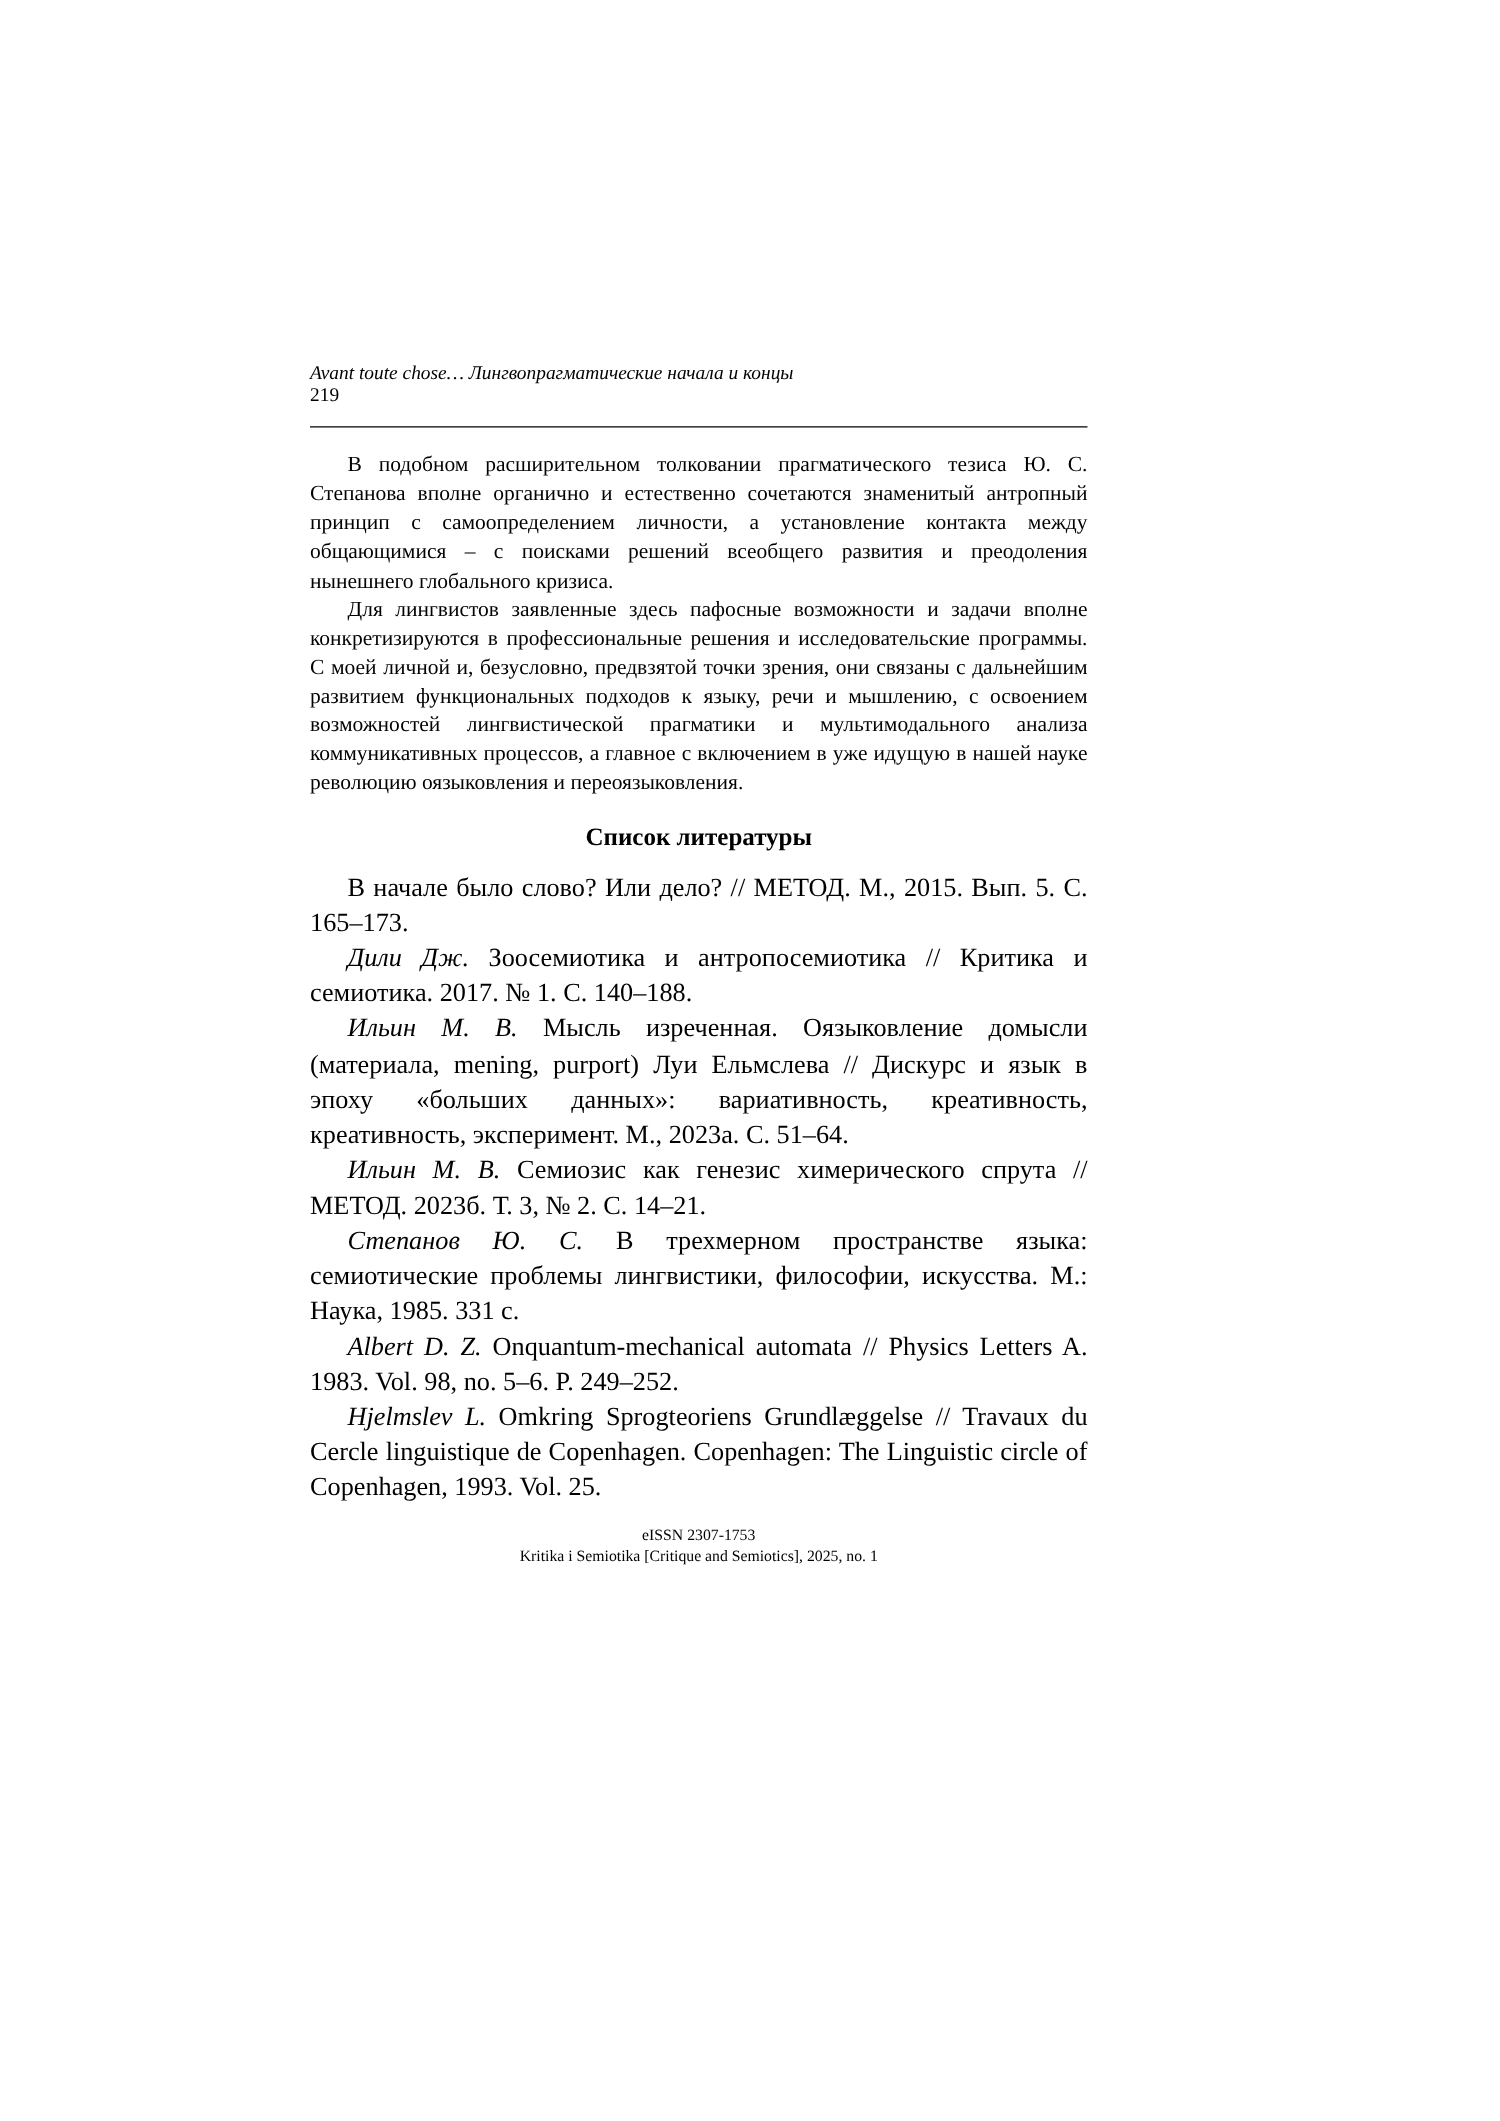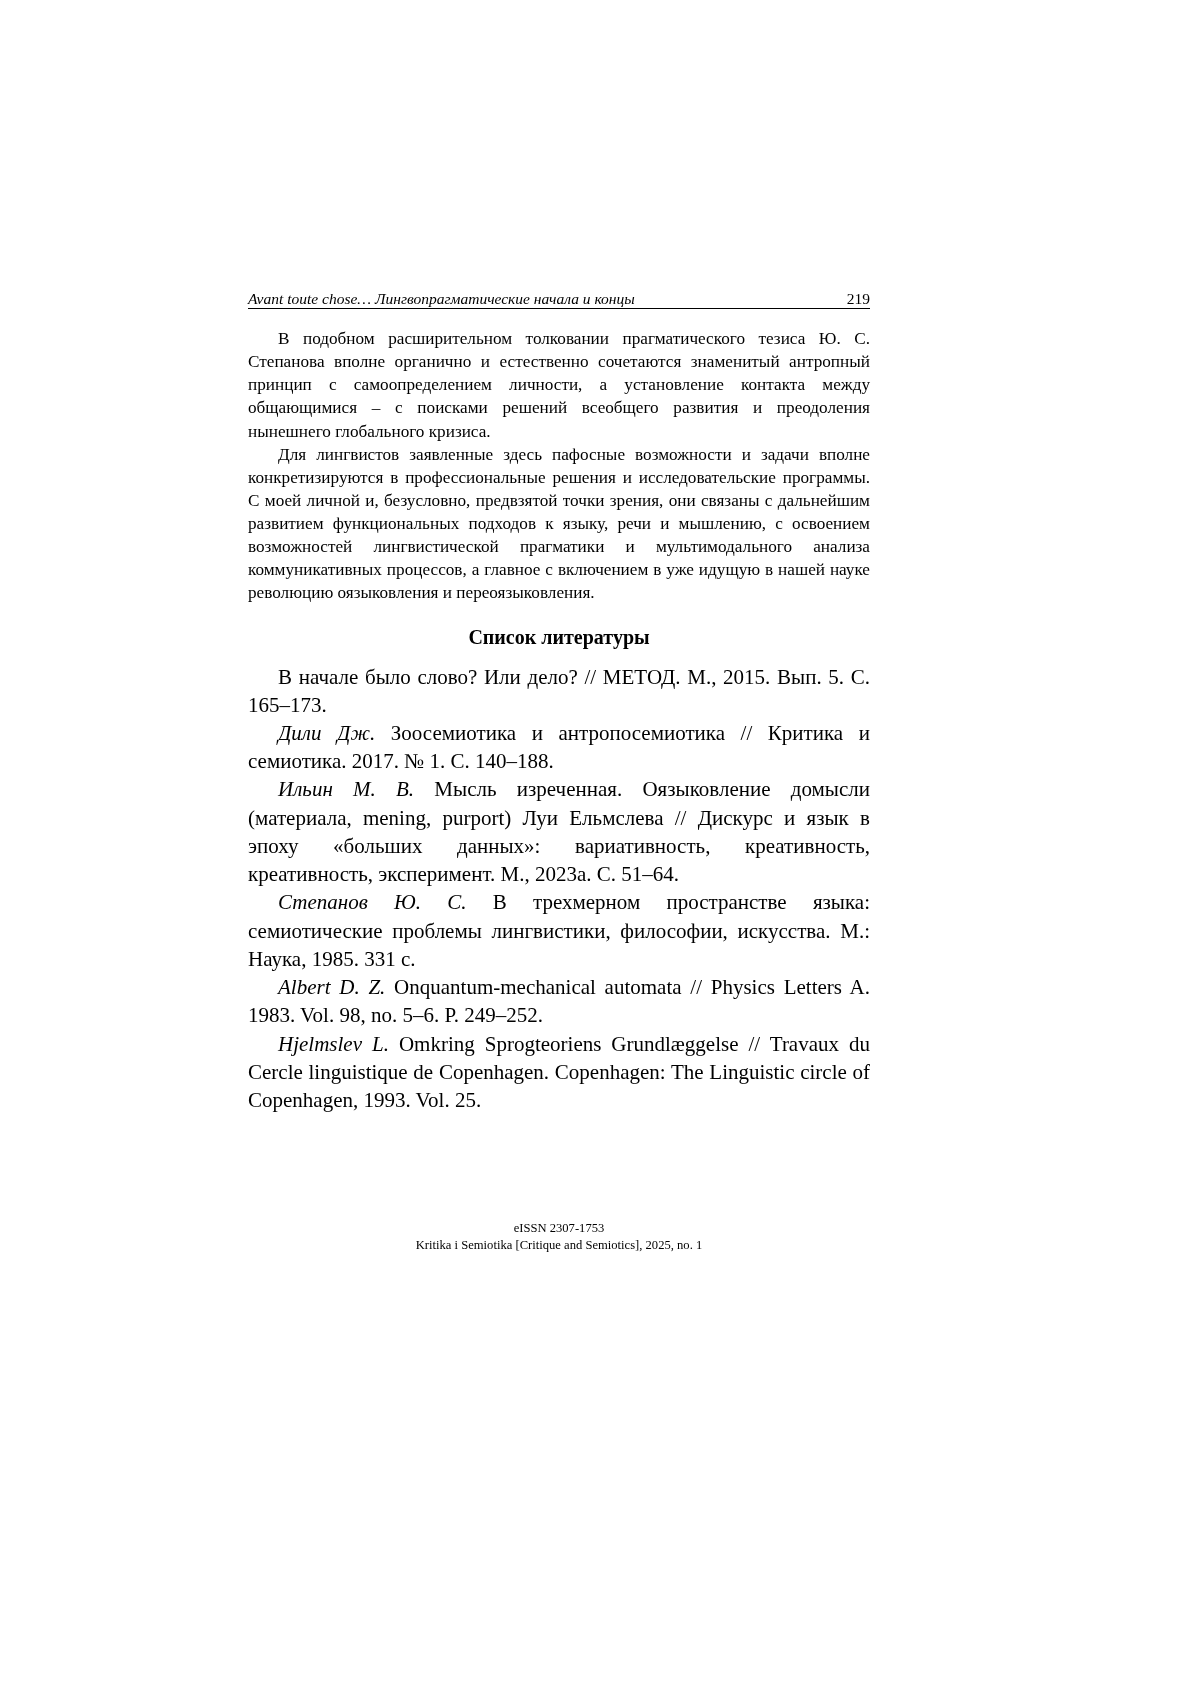--- a/index.html
+++ b/index.html
@@ -20,22 +20,23 @@
     position: absolute;
     left: 248px;
     top: 290px;
     width: 622px;
   }
   .running-head {
     display: flex;
     justify-content: space-between;
     align-items: baseline;
     font-size: 15.5px;
-    padding-bottom: 0;
+    padding-bottom: 15px;
     border-bottom: 1.2px solid #000;
+    flex-direction: column;
   }
   .running-head .rh-title {
     font-style: italic;
   }
   .running-head .rh-page {
     font-style: normal;
   }
   p.body-par {
     margin: 0;
     font-size: 17.2px;
@@ -90,20 +91,21 @@
     </div>
 
     <p class="body-par first-par">В подобном расширительном толковании прагматического тезиса Ю. С. Степанова вполне органично и естественно сочетаются знаменитый антропный принцип с самоопределением личности, а установление кон­такта между общающимися – с поисками решений всеобщего развития и преодоления нынешнего глобального кризиса.</p>
     <p class="body-par">Для лингвистов заявленные здесь пафосные возможности и задачи вполне конкретизируются в профессиональные решения и исследователь­ские программы. С моей личной и, безусловно, предвзятой точки зрения, они связаны с дальнейшим развитием функциональных подходов к языку, речи и мышлению, с освоением возможностей лингвистической прагмати­ки и мультимодального анализа коммуникативных процессов, а главное с включением в уже идущую в нашей науке революцию оязыковления и переоязыковления.</p>
 
     <div class="section-title">Список литературы</div>
 
     <p class="ref"><i></i><span>В начале было слово? Или дело? // МЕТОД. М., 2015. Вып. 5. С. 165–173.</span></p>
     <p class="ref"><i>Дили Дж.</i><span> Зоосемиотика и антропосемиотика // Критика и семиотика. 2017. № 1. С. 140–188.</span></p>
     <p class="ref"><i>Ильин М. В.</i><span> Мысль изреченная. Оязыковление домысли (материала, mening, purport) Луи Ельмслева // Дискурс и язык в эпоху «больших дан­ных»: вариативность, креативность, креативность, эксперимент. М., 2023а. С. 51–64.</span></p>
+    <p class="ref"><i>Ильин М. В.</i><span> Семиозис как генезис химерического спрута // МЕТОД. 2023б. Т. 3, № 2. С. 14–21.</span></p>
     <p class="ref"><i>Степанов Ю. С.</i><span> В трехмерном пространстве языка: семиотические проблемы лингвистики, философии, искусства. М.: Наука, 1985. 331 с.</span></p>
     <p class="ref"><i>Albert D. Z.</i><span> Onquantum-mechanical automata // Physics Letters A. 1983. Vol. 98, no. 5–6. P. 249–252.</span></p>
     <p class="ref"><i>Hjelmslev L.</i><span> Omkring Sprogteoriens Grundlæggelse // Travaux du Cercle linguistique de Copenhagen. Copenhagen: The Linguistic circle of Copenhagen, 1993. Vol. 25.</span></p>
 
     <div class="footer">
       <div>eISSN 2307-1753</div>
       <div>Kritika i Semiotika [Critique and Semiotics], 2025, no. 1</div>
     </div>
 
   </div>

